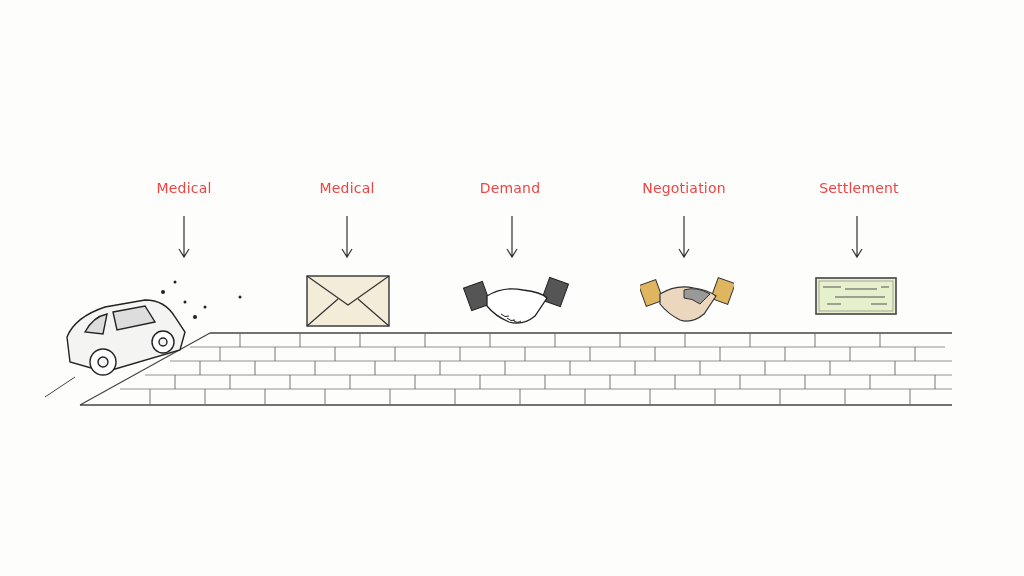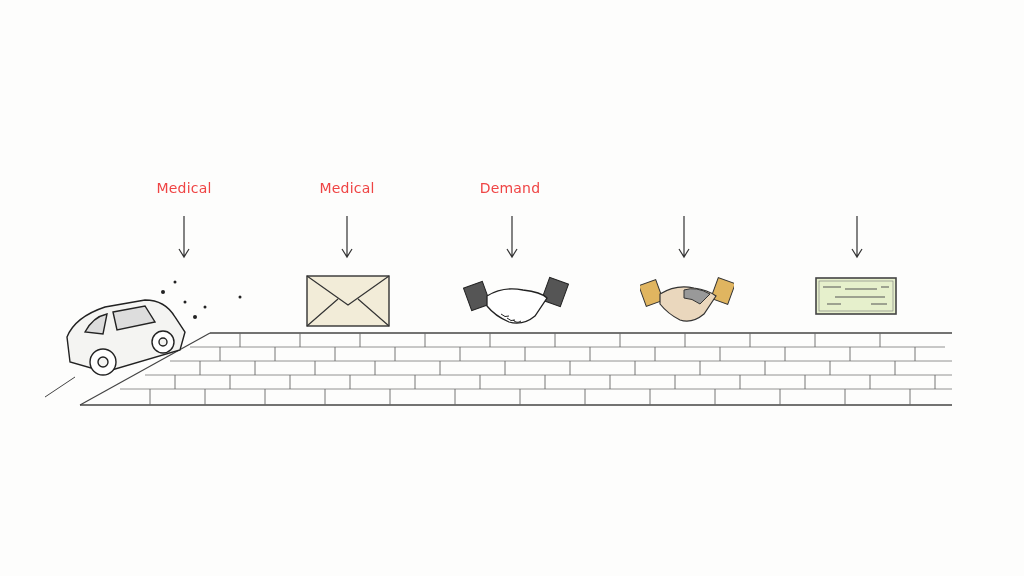--- a/index.html
+++ b/index.html
@@ -11,20 +11,22 @@
   svg { display: block; }
 </style>
 </head>
 <body>
 
 <div class="stage">
 
   <div class="label" style="left:184px">Medical</div>
   <div class="label" style="left:347px">Medical</div>
   <div class="label" style="left:510px">Demand</div>
+  <div class="label" style="left:684px">Negotiation</div>
+  <div class="label" style="left:859px">Settlement</div>
 
   <svg class="arrow" style="left:184px" viewBox="0 0 14 44">
       <path d="M7 1 L7 42 M2 34 L7 42 L12 34" stroke="#333" stroke-width="1.2" fill="none"></path>
     </svg>
   <svg class="arrow" style="left:347px" viewBox="0 0 14 44">
       <path d="M7 1 L7 42 M2 34 L7 42 L12 34" stroke="#333" stroke-width="1.2" fill="none"></path>
     </svg>
   <svg class="arrow" style="left:512px" viewBox="0 0 14 44">
       <path d="M7 1 L7 42 M2 34 L7 42 L12 34" stroke="#333" stroke-width="1.2" fill="none"></path>
     </svg>

